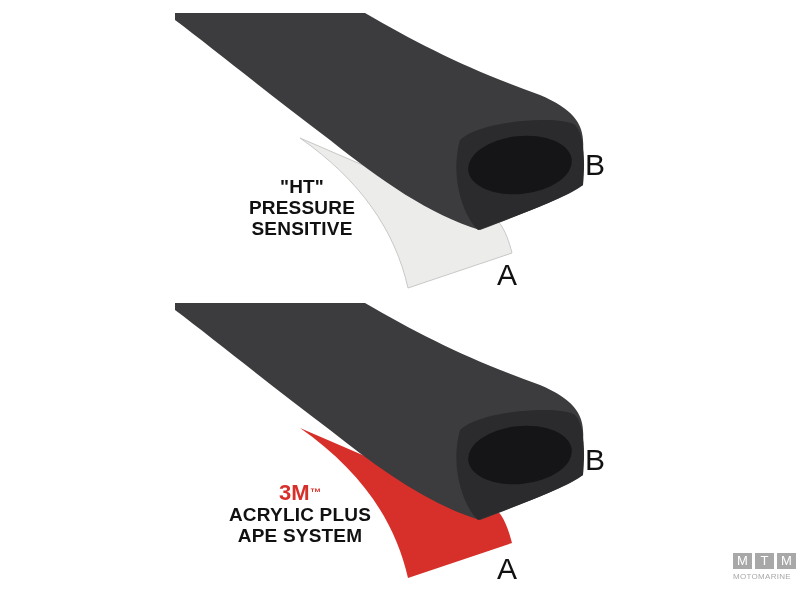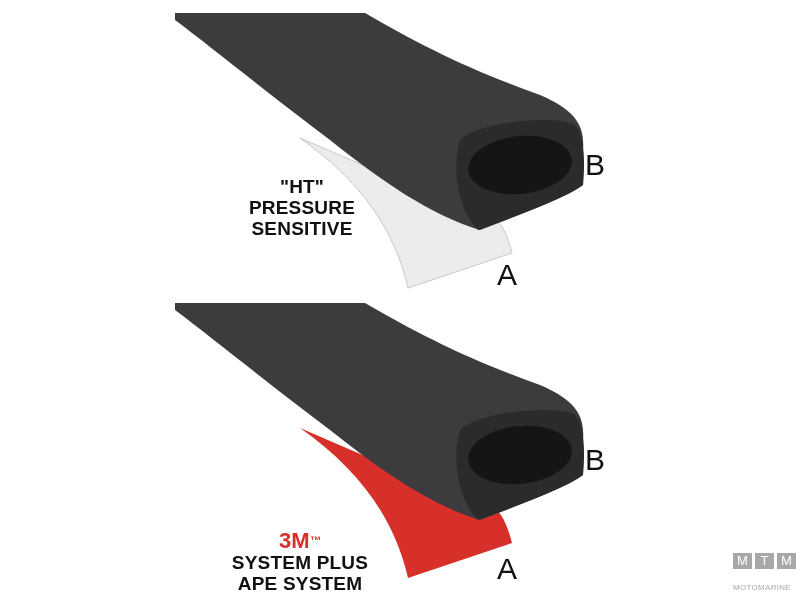--- a/index.html
+++ b/index.html
@@ -6,21 +6,21 @@
     body { width: 800px; height: 600px; position: relative; overflow: hidden; font-family: "Liberation Sans", sans-serif; }
     .panel { position: absolute; left: 0; width: 800px; height: 300px; }
     .panel svg { position: absolute; left: 0; top: 0; }
     .caption { position: absolute; text-align: center; font-weight: bold; color: #111; line-height: 21px; font-size: 19px; letter-spacing: 0.2px; }
     .caption .brand { color: #d7302a; font-size: 22px; }
     .caption .tm { font-size: 11px; vertical-align: top; color: #d7302a; }
     .label { position: absolute; font-size: 30px; color: #111; font-family: "Liberation Sans", sans-serif; }
     .watermark { position: absolute; left: 733px; top: 553px; width: 64px; color: #a8a8a8; }
     .wm-boxes { display: flex; gap: 3px; }
     .wm-box { width: 19px; height: 16px; background: #a8a8a8; color: #fff; font-size: 13px; text-align: center; line-height: 16px; }
-    .wm-text { font-size: 8px; letter-spacing: 0.3px; margin-top: 14px; }
+    .wm-text { font-size: 8px; letter-spacing: 0.3px; margin-top: 3px; }
   </style>
 </head>
 <body>
 
 <div class="panel" style="top:0;">
   <svg width="800" height="300" viewBox="0 0 800 300">
 
     <path d="M300 138 C 360 180, 395 230, 408 288 L 512 253 C 505 225, 495 215, 490 220 Z" fill="#ececea" stroke="#c8c8c6" stroke-width="1"></path>
 
     <path d="M175 13 L 365 13 C 420 45, 470 70, 540 95 C 575 110, 585 125, 583 150 L 583 185 C 570 195, 545 205, 480 230 C 430 215, 380 180, 330 140 C 270 95, 215 50, 175 20 Z" fill="#3c3b3d"></path>
@@ -40,25 +40,25 @@
 
 <div class="panel" style="top:290px;">
   <svg width="800" height="300" viewBox="0 0 800 300">
 
     <path d="M300 138 C 360 180, 395 230, 408 288 L 512 253 C 505 225, 495 215, 490 220 Z" fill="#d7302a"></path>
 
     <path d="M175 13 L 365 13 C 420 45, 470 70, 540 95 C 575 110, 585 125, 583 150 L 583 185 C 570 195, 545 205, 480 230 C 430 215, 380 180, 330 140 C 270 95, 215 50, 175 20 Z" fill="#3c3b3d"></path>
     <path d="M460 140 C 480 120, 560 115, 575 125 C 585 135, 585 165, 583 185 C 560 200, 520 215, 478 230 C 462 215, 450 175, 460 140 Z" fill="#2b2a2c"></path>
     <ellipse cx="520" cy="165" rx="52" ry="29" fill="#151416" transform="rotate(-6 520 165)"></ellipse>
   </svg>
-  <div class="caption" style="left:220px; top:192px; width:160px;margin-top:48px;">
+  <div class="caption" style="left:220px; top:192px; width:160px;">
     <div>
       <span class="brand">3M</span><span class="tm">™</span>
     </div>
-    <div>SYSTEM PLUS</div>
+    <div>ACRYLIC PLUS</div>
     <div>APE SYSTEM</div>
   </div>
   <div class="label" style="left:585px; top:153px;">B</div>
   <div class="label" style="left:497px; top:262px;">A</div>
 </div>
 
 <div class="watermark">
   <div class="wm-boxes">
     <div class="wm-box">M</div>
     <div class="wm-box">T</div>

